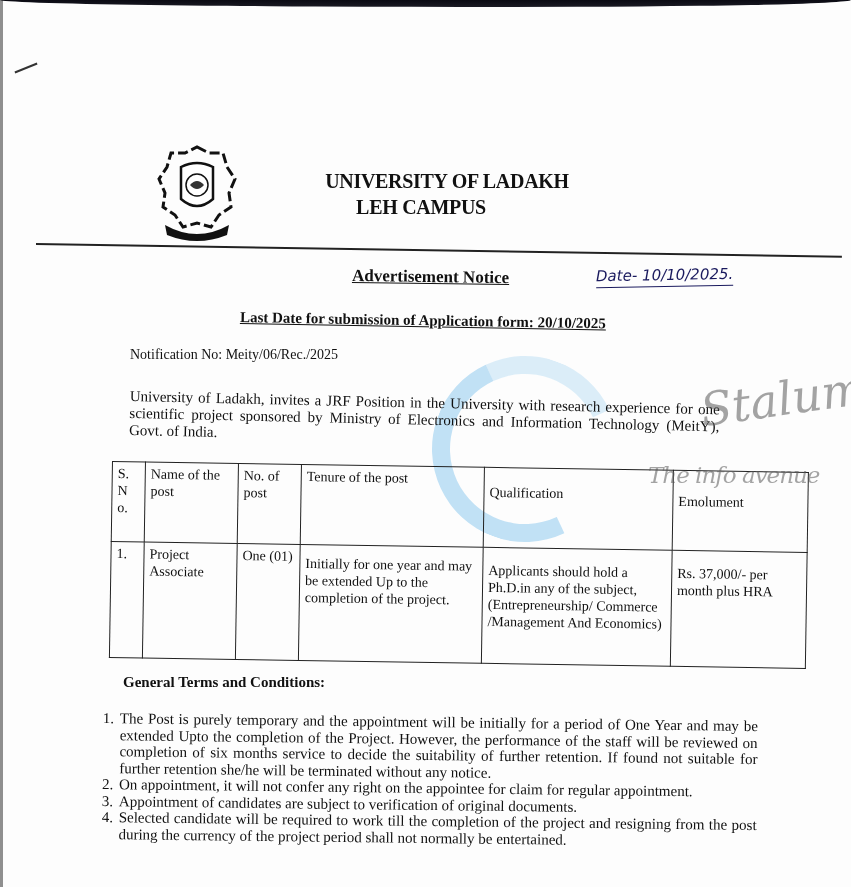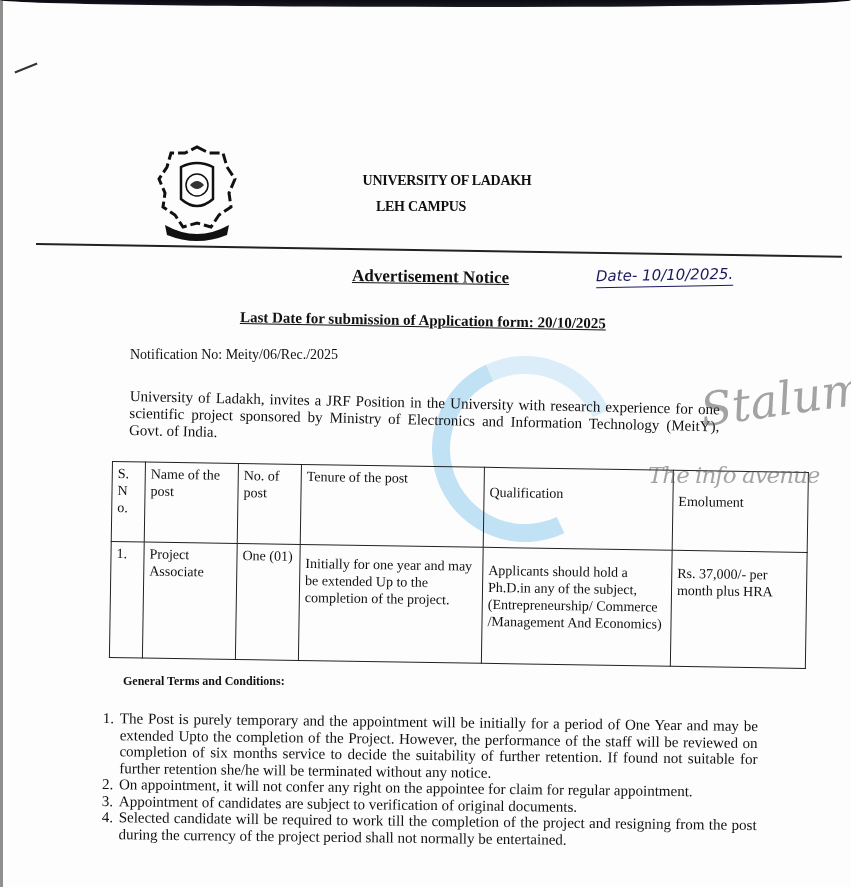--- a/index.html
+++ b/index.html
@@ -15,21 +15,21 @@
     border-radius:0 0 40% 60% / 0 0 100% 100%;
   }
   .left-edge { position:absolute; left:0; top:0; width:3px; height:887px; background:#222; opacity:.5; }
   .pen-mark {
     position:absolute; left:14px; top:67px; width:24px; height:2px;
     background:#333; transform:rotate(-22deg);
   }
   .logo { position:absolute; left:157px; top:143px; width:80px; height:100px; }
   .uni-title {
     position:absolute; left:312px; top:168px; width:270px;
-    font-weight:bold; font-size:14px; line-height:26px; text-align:center;
+    font-weight:bold; font-size:20px; line-height:26px; text-align:center;
     letter-spacing:-0.3px;
   }
   .uni-title .line2 { display:block; margin-left:-52px; }
   .head-rule {
     position:absolute; left:36px; top:243px; width:806px; height:2px; background:#222;
     transform:rotate(0.9deg); transform-origin:left center;
   }
   .adv-notice {
     position:absolute; left:352px; top:267px; font-size:17px; font-weight:bold;
     text-decoration:underline; transform:rotate(0.8deg);
@@ -68,21 +68,21 @@
     border-collapse:collapse; font-size:14px; line-height:17px;
     transform:rotate(0.9deg); transform-origin:left top;
   }
   table.posts td, table.posts th {
     border:1.3px solid #222; vertical-align:top; text-align:left; font-weight:normal;
     padding:3px 5px;
   }
   table.posts thead th { height:54px; }
   table.posts tbody td { height:98px; }
   .terms-head {
-    position:absolute; left:123px; top:674px; font-size:12px; font-weight:bold;
+    position:absolute; left:123px; top:674px; font-size:15px; font-weight:bold;
   }
   ol.terms {
     position:absolute; left:98px; top:710px; width:640px; margin:0; padding-left:20px;
     font-size:15px; line-height:16.5px; text-align:justify;
     transform:rotate(0.7deg); transform-origin:left top;
   }
   ol.terms li { padding-left:2px; }
 </style>
 </head>
 <body>

